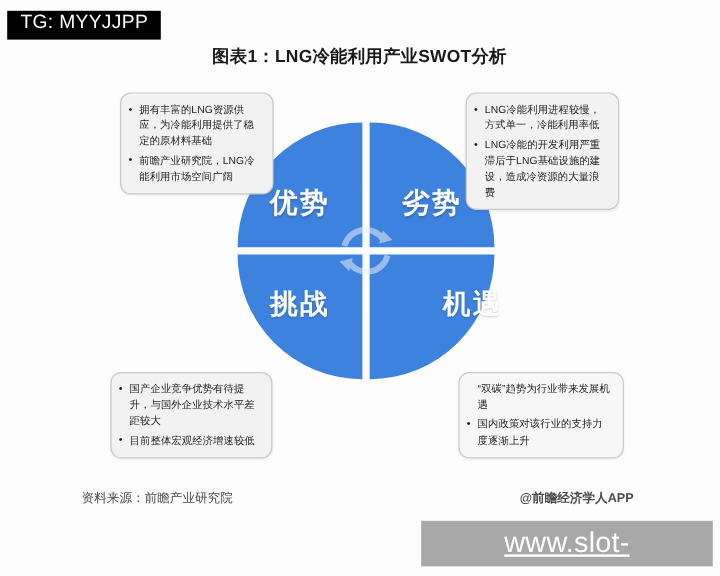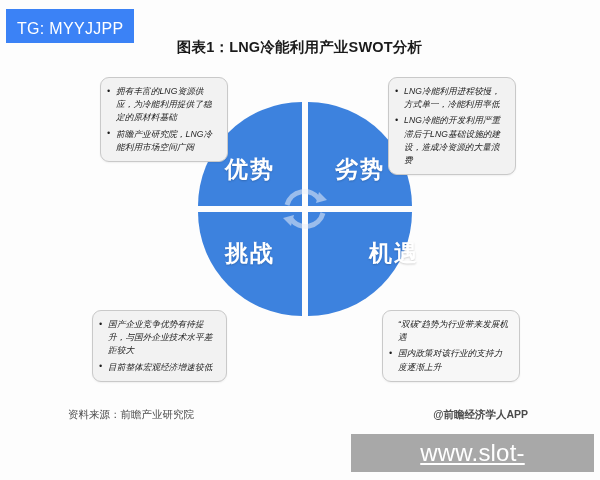--- a/index.html
+++ b/index.html
@@ -118,21 +118,20 @@
     padding: 7px 8px 7px 6px;
     box-shadow: 0 1px 2px rgba(0,0,0,0.06);
   }
   .tbox.transparent-bg {
     background: rgba(242,242,242,0.55);
   }
   .tbox ul {
     margin: 0;
     padding: 0;
     list-style: none;
-    font-style: italic;
   }
   .tbox li {
     position: relative;
     padding-left: 9px;
     font-size: 8.6px;
     line-height: 13.2px;
     color: #1c1c1c;
     margin-bottom: 3px;
     letter-spacing: 0.1px;
   }
@@ -173,22 +172,22 @@
     font-size: 10.5px;
     color: #4a4a4a;
     font-weight: bold;
   }
 
   
   .tg-banner {
     position: absolute;
     left: 6px;
     top: 9px;
-    padding: 10px 11px 5px 11px;
-    background: #3b82f6;
+    padding: 0 11px 5px 11px;
+    background: #000000;
     color: #ffffff;
     font-size: 16px;
     letter-spacing: 0.3px;
     line-height: 19px;
   }
   .site-watermark {
     position: absolute;
     left: 351px;
     top: 434px;
     width: 243px;

